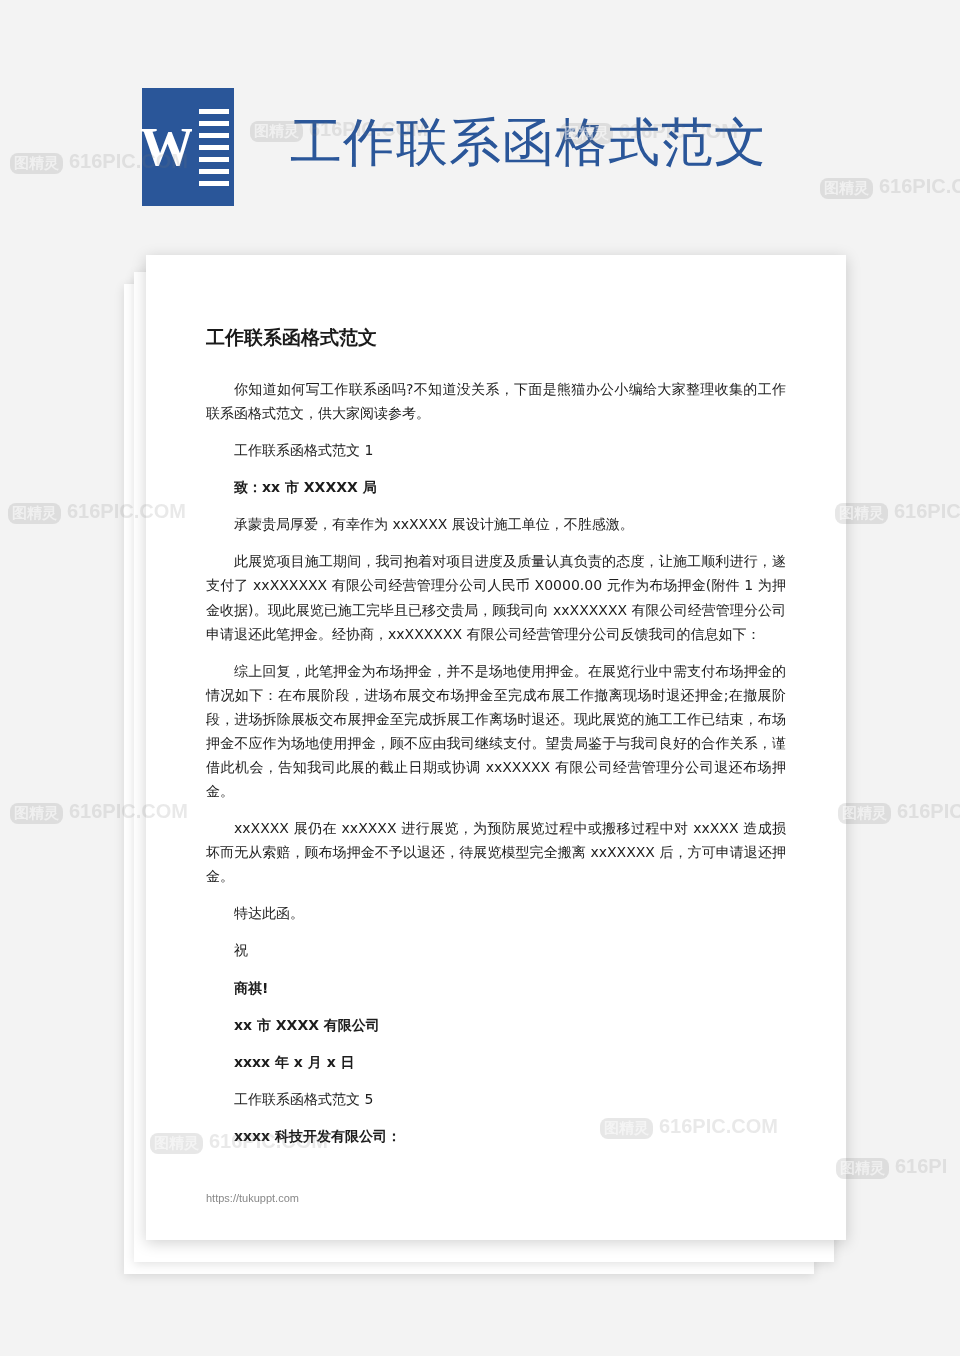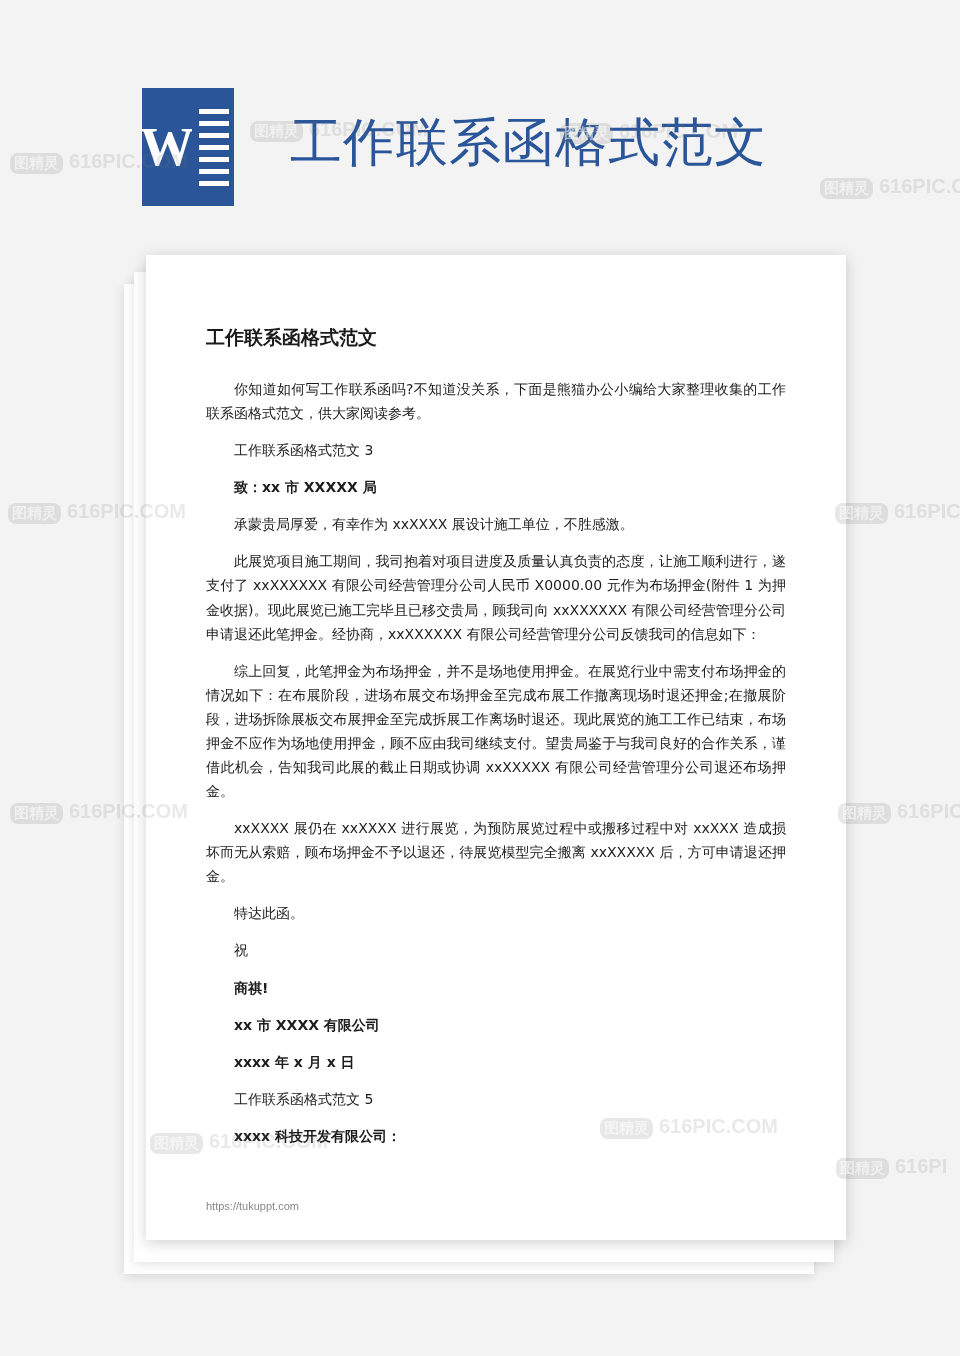--- a/index.html
+++ b/index.html
@@ -144,21 +144,21 @@
     color: #1c1c1c;
     font-family: "DejaVu Sans", sans-serif;
     margin: 0 0 13px 0;
     text-align: justify;
   }
   .para.indent2 { text-indent: 2em; }
   .para.bold { font-weight: bold; }
   .footer-url {
     position: absolute;
     left: 60px;
-    bottom: 28px;
+    bottom: 36px;
     font-size: 11px;
     color: #888888;
     font-family: "Liberation Sans", sans-serif;
   }
 </style>
 </head>
 <body>
 
 <div class="header">
   <div class="word-icon">
@@ -177,21 +177,21 @@
 </div>
 
 <div class="page-shadow-back"></div>
 <div class="page-shadow-mid"></div>
 
 <div class="page">
   <div class="page-inner">
     <h1 class="doc-heading">工作联系函格式范文</h1>
     <div id="paragraphs">
         <p class="para indent2">你知道如何写工作联系函吗?不知道没关系，下面是熊猫办公小编给大家整理收集的工作联系函格式范文，供大家阅读参考。</p>
-        <p class="para indent2">工作联系函格式范文 3</p>
+        <p class="para indent2">工作联系函格式范文 1</p>
         <p class="para indent2 bold">致：xx 市 XXXXX 局</p>
         <p class="para indent2">承蒙贵局厚爱，有幸作为 xxXXXX 展设计施工单位，不胜感激。</p>
         <p class="para indent2">此展览项目施工期间，我司抱着对项目进度及质量认真负责的态度，让施工顺利进行，遂支付了 xxXXXXXX 有限公司经营管理分公司人民币 X0000.00 元作为布场押金(附件 1 为押金收据)。现此展览已施工完毕且已移交贵局，顾我司向 xxXXXXXX 有限公司经营管理分公司申请退还此笔押金。经协商，xxXXXXXX 有限公司经营管理分公司反馈我司的信息如下：</p>
         <p class="para indent2">综上回复，此笔押金为布场押金，并不是场地使用押金。在展览行业中需支付布场押金的情况如下：在布展阶段，进场布展交布场押金至完成布展工作撤离现场时退还押金;在撤展阶段，进场拆除展板交布展押金至完成拆展工作离场时退还。现此展览的施工工作已结束，布场押金不应作为场地使用押金，顾不应由我司继续支付。望贵局鉴于与我司良好的合作关系，谨借此机会，告知我司此展的截止日期或协调 xxXXXXX 有限公司经营管理分公司退还布场押金。</p>
         <p class="para indent2">xxXXXX 展仍在 xxXXXX 进行展览，为预防展览过程中或搬移过程中对 xxXXX 造成损坏而无从索赔，顾布场押金不予以退还，待展览模型完全搬离 xxXXXXX 后，方可申请退还押金。</p>
         <p class="para indent2">特达此函。</p>
         <p class="para indent2">祝</p>
         <p class="para indent2 bold">商祺!</p>
         <p class="para indent2 bold">xx 市 XXXX 有限公司</p>
         <p class="para indent2 bold">xxxx 年 x 月 x 日</p>

